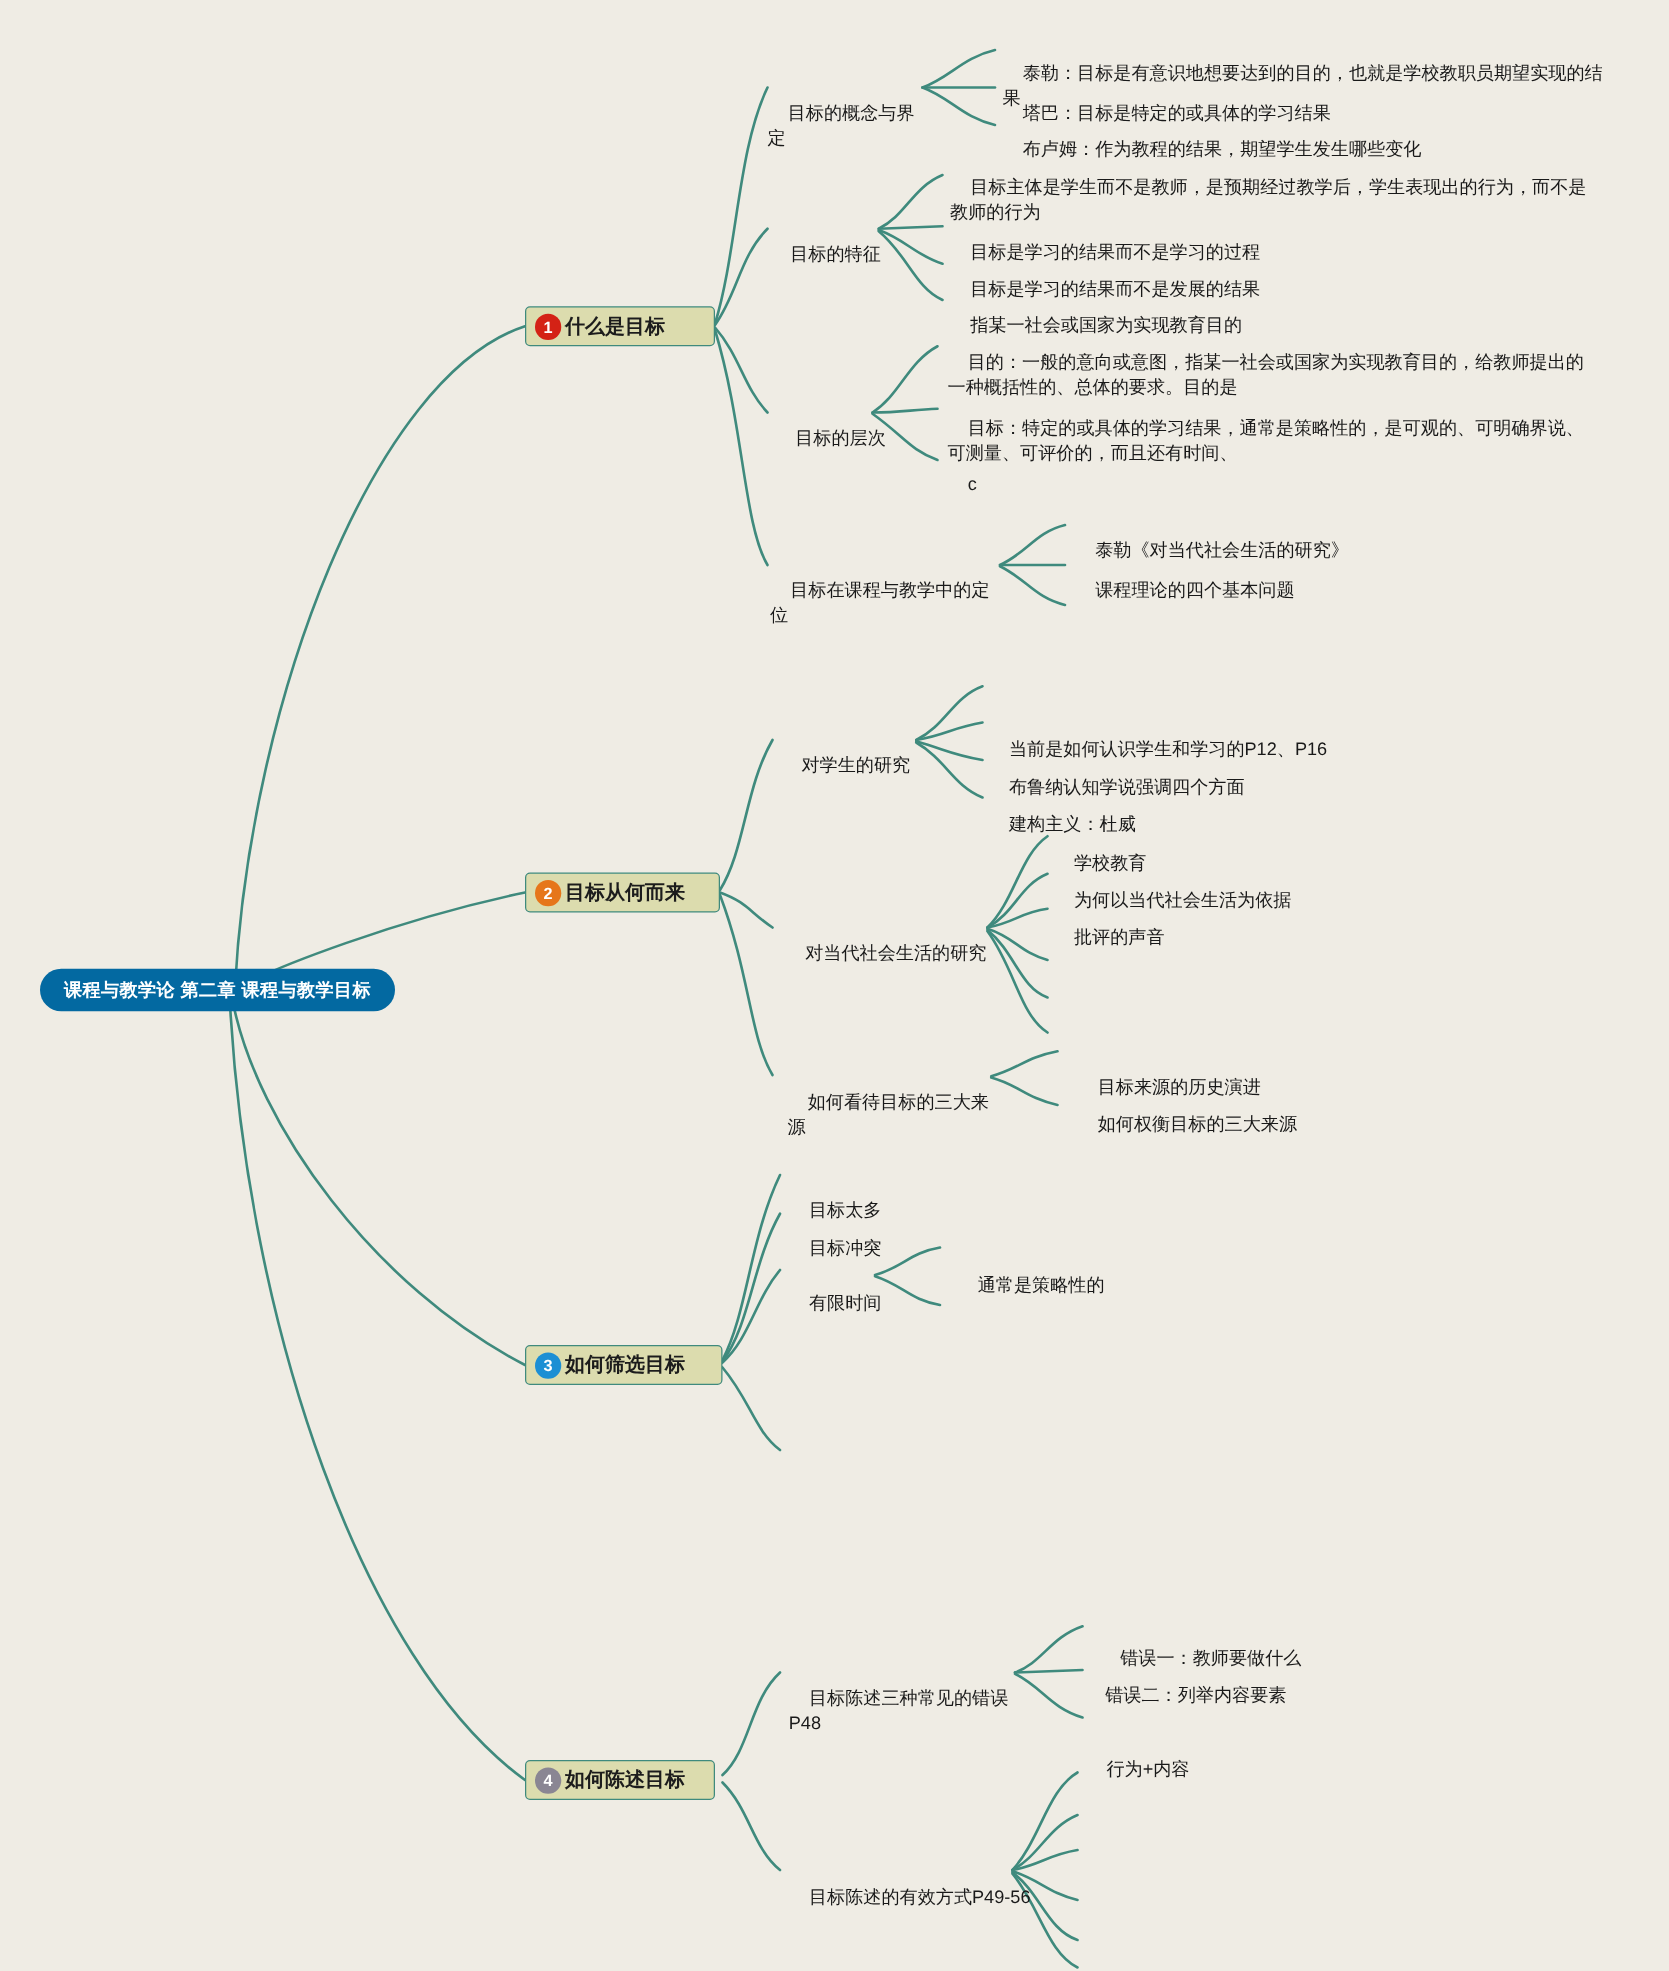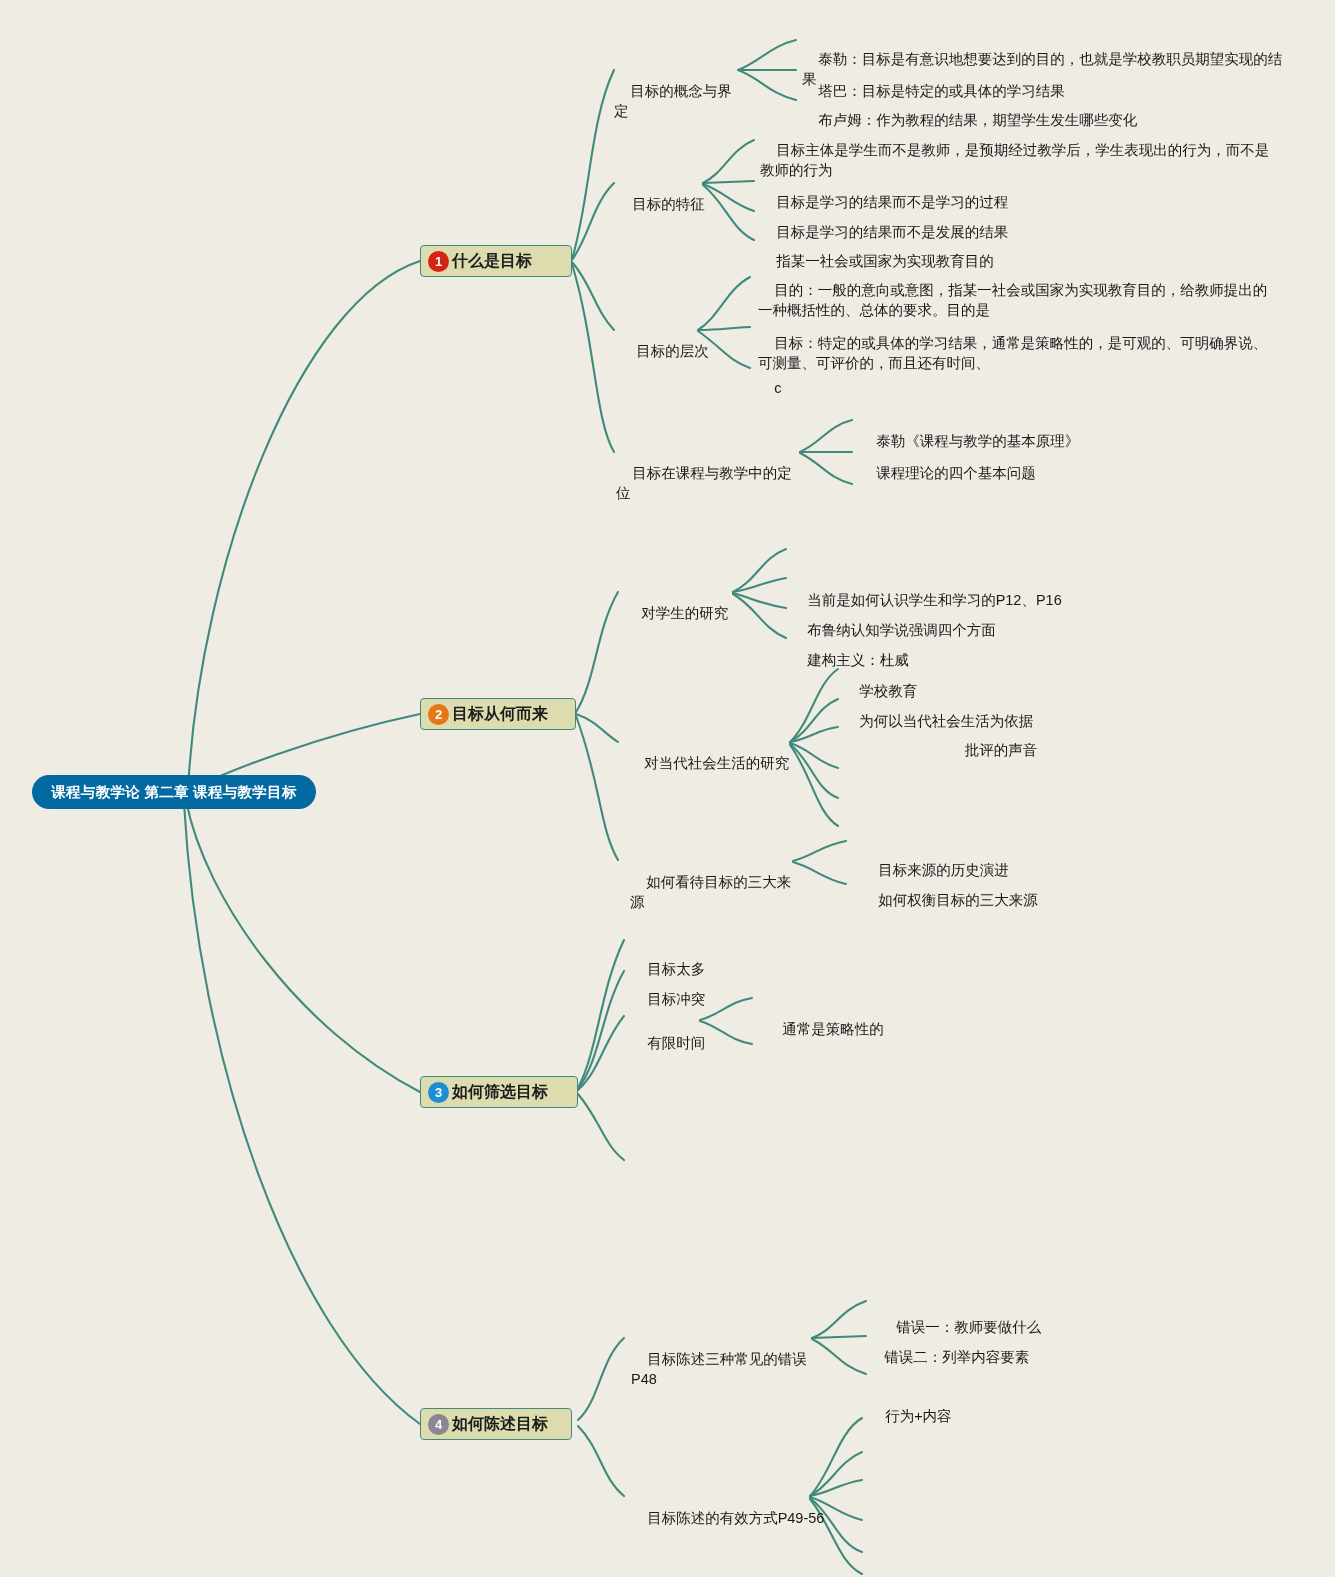--- a/index.html
+++ b/index.html
@@ -191,21 +191,21 @@
     <span>目标：特定的或具体的学习结果，通常是策略性的，是可观的、可明确界说、可测量、可评价的，而且还有时间、</span>
   </div>
   <div class="node leaf l3" style="left:758px;top:357px;width:200px;">
     <span>c</span>
   </div>
 
   <div class="node leaf l2" style="left:616px;top:442px;width:186px;">
     <span>目标在课程与教学中的定位</span>
   </div>
   <div class="node leaf l3" style="left:860px;top:410px;width:300px;">
-    <span>泰勒《课程与教学的基本原理》</span>
+    <span>泰勒《对当代社会生活的研究》</span>
   </div>
   <div class="node leaf l3" style="left:860px;top:442px;width:300px;">
     <span>课程理论的四个基本问题</span>
   </div>
 
   <div class="node branch b2" style="left:420px;top:698px;width:156px;">
     <span class="badge">2</span>
     <span>目标从何而来</span>
   </div>
 
@@ -224,21 +224,21 @@
 
   <div class="node leaf l2" style="left:628px;top:732px;width:166px;">
     <span>对当代社会生活的研究</span>
   </div>
   <div class="node leaf l3" style="left:843px;top:660px;width:300px;">
     <span>学校教育</span>
   </div>
   <div class="node leaf l3" style="left:843px;top:690px;width:330px;">
     <span>为何以当代社会生活为依据</span>
   </div>
-  <div class="node leaf l3" style="left:843px;top:719px;width:300px;text-align:center;">
+  <div class="node leaf l3" style="left:843px;top:719px;width:300px;">
     <span>批评的声音</span>
   </div>
 
   <div class="node leaf l2" style="left:630px;top:851px;width:170px;">
     <span>如何看待目标的三大来源</span>
   </div>
   <div class="node leaf l3" style="left:862px;top:839px;width:300px;">
     <span>目标来源的历史演进</span>
   </div>
   <div class="node leaf l3" style="left:862px;top:869px;width:300px;">

